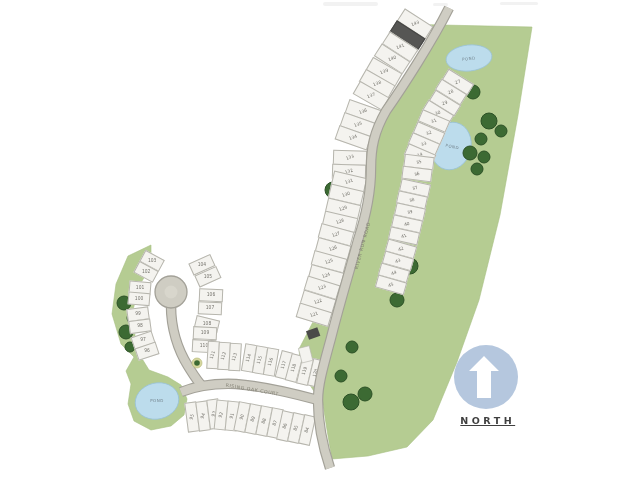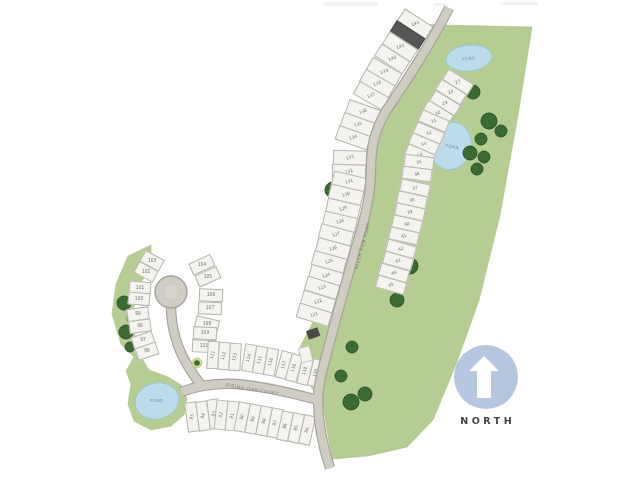--- a/index.html
+++ b/index.html
@@ -25,20 +25,21 @@
   .north{position:absolute;left:452px;top:345px;width:68px;text-align:center;}
   .north-circle{
     width:64px;height:64px;border-radius:50%;margin:0 auto;
     background:var(--north-circle,#b5c7de);
     display:flex;align-items:center;justify-content:center;
   }
   .north-label{
     margin-top:6px;font-size:9.5px;font-weight:bold;
     letter-spacing:3.5px;padding-left:3.5px;
     color:var(--north-text,#3f3f3f);
+    text-decoration:underline;
   }
 </style>
 </head>
 <body>
 
 <div class="stage" style="--lot-fill: #f4f3ef; --lot-edge: #b6b5ad; --lot-num: #74736c; --lot-sold: #565654; --north-circle: #b5c7de; --north-text: #3f3f3f;">
 
   <div class="artifact" style="left:323px;top:2px;width:55px;height:4px;"></div>
   <div class="artifact" style="left:433px;top:3px;width:15px;height:3px;"></div>
   <div class="artifact" style="left:500px;top:2px;width:38px;height:3px;"></div>

